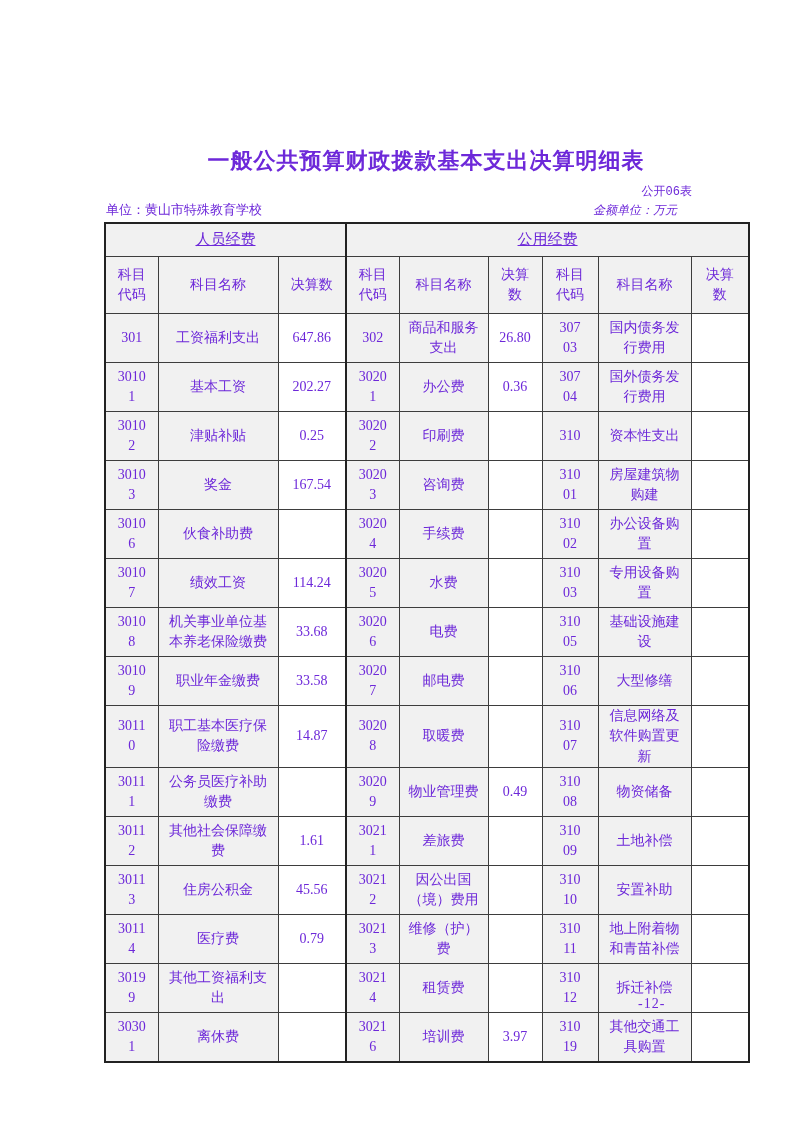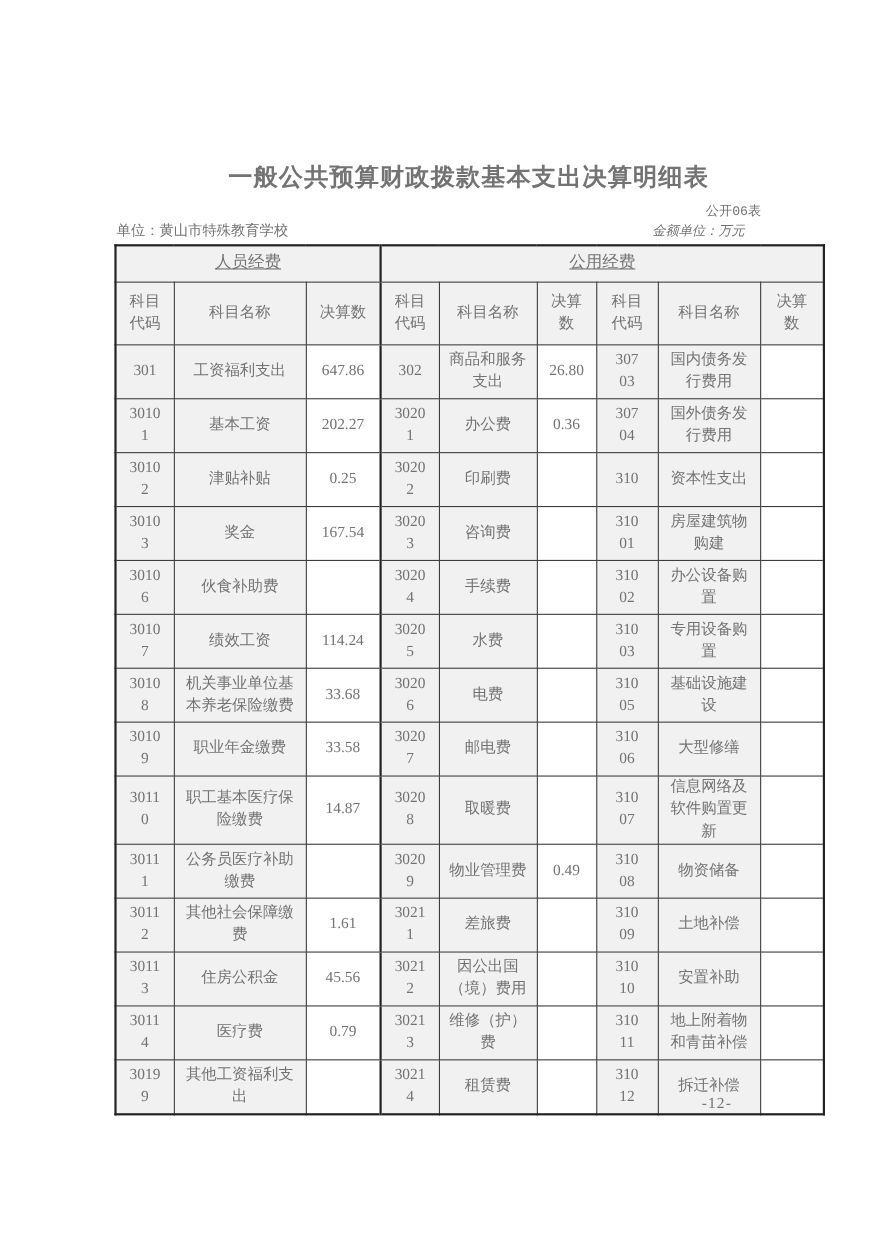--- a/index.html
+++ b/index.html
@@ -3,21 +3,21 @@
 <meta charset="utf-8">
 <style>
   html, body { margin: 0; padding: 0; background: #ffffff; }
   .page {
     position: relative;
     width: 793px;
     height: 1122px;
     background: #ffffff;
     overflow: hidden;
     font-family: "Liberation Serif", "DejaVu Serif", serif;
-    color: #737373;
+    color: #6d28d9;
   }
   .doc-title {
     position: absolute;
     top: 146px;
     left: 104px;
     width: 644px;
     margin: 0;
     text-align: center;
     font-size: 22px;
     font-weight: bold;
@@ -281,18 +281,29 @@
           <td class="c-code">30199</td>
           <td class="c-name">其他工资福利支出</td>
           <td class="c-value"></td>
           <td class="c-code divider-left">30214</td>
           <td class="c-name">租赁费</td>
           <td class="c-value"></td>
           <td class="c-code c-code3">31012</td>
           <td class="c-name">拆迁补偿</td>
           <td class="c-value"></td>
         </tr>
+        <tr>
+          <td class="c-code">30301</td>
+          <td class="c-name">离休费</td>
+          <td class="c-value"></td>
+          <td class="c-code divider-left">30216</td>
+          <td class="c-name">培训费</td>
+          <td class="c-value">3.97</td>
+          <td class="c-code c-code3">31019</td>
+          <td class="c-name">其他交通工具购置</td>
+          <td class="c-value"></td>
+        </tr>
       </tbody>
   </table>
 
   <div class="page-number">-12-</div>
 
 </div>
 
 </body></html>

